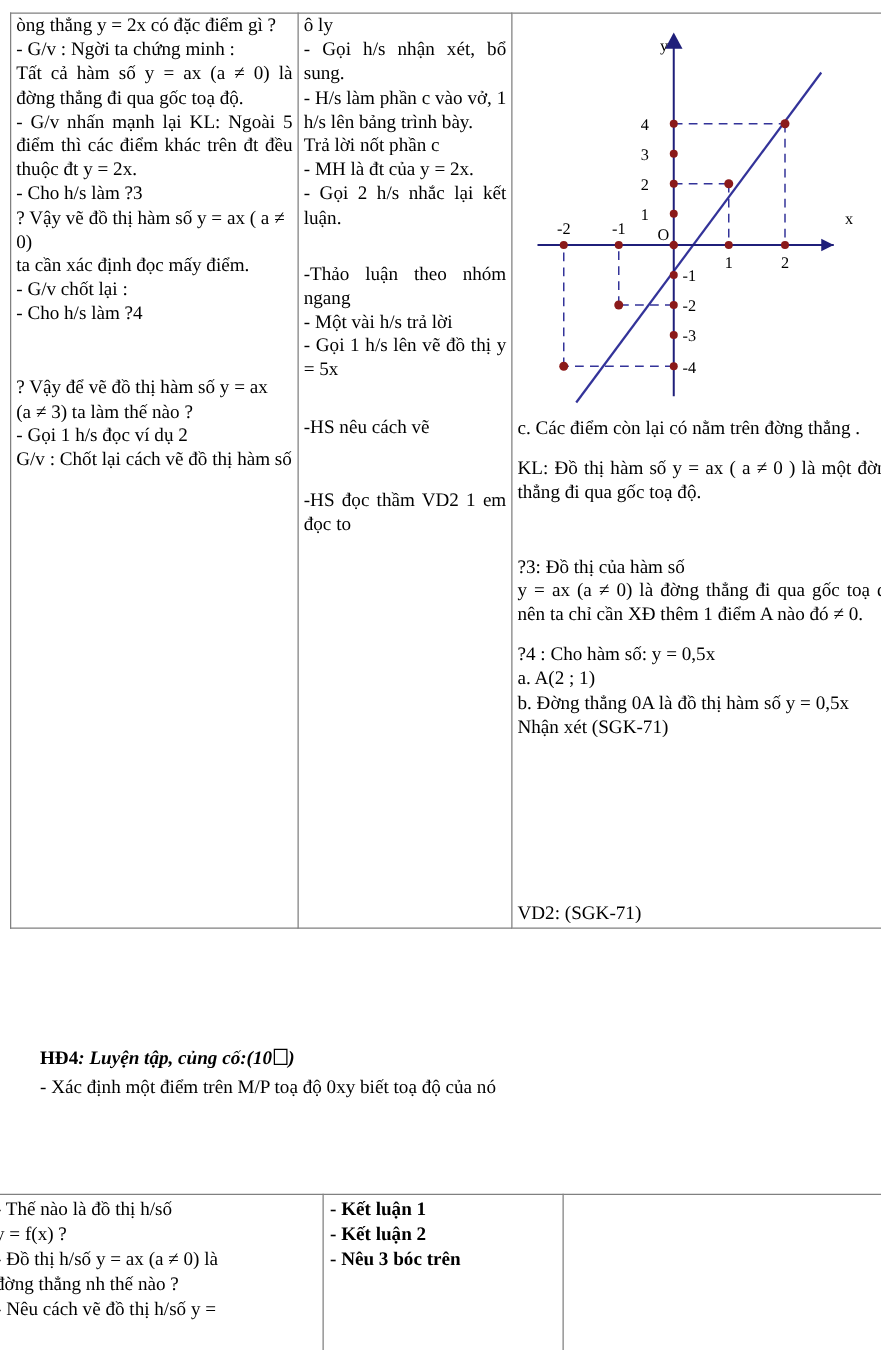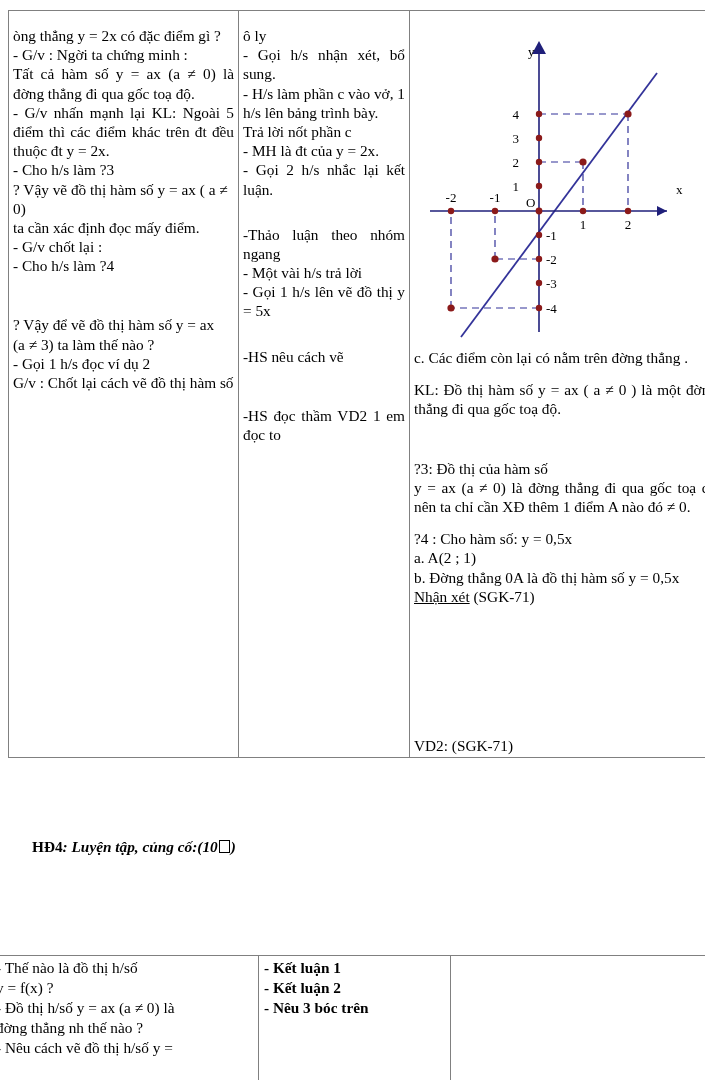--- a/index.html
+++ b/index.html
@@ -21,21 +21,21 @@
     position: absolute;
     left: 8px;
     top: 10px;
     width: 690px;
     border-collapse: collapse;
     table-layout: fixed;
   }
   .main-table td {
     border: 1px solid #808080;
     vertical-align: top;
-    padding: 15px 4px 2px 4px;
+    padding: 0 4px 2px 4px;
     font-size: 15.3px;
     line-height: 1.255;
   }
   .col-a { width: 221px; }
   .col-b { width: 162px; }
   .col-c { width: 303px; }
 
   .just { text-align: justify; text-justify: inter-word; }
   .para { margin: 0; }
   .para.just { text-align: justify; }
@@ -54,21 +54,21 @@
   .graph-wrap svg { display: block; }
 
   .gtxt {
     font-family: "Liberation Serif", "DejaVu Serif", serif;
     font-size: 13px;
     fill: #000000;
   }
 
   
   .c-block { font-size: 15.3px; line-height: 1.255; }
-  .underline { text-decoration: underline; }
+  .underline { }
 
   
   .mid-section {
     position: absolute;
     left: 8px;
     top: 836px;
     width: 690px;
     font-size: 15.3px;
     line-height: 1.5;
   }
@@ -226,20 +226,21 @@
         <div class="gap-md"></div>
         <p class="para">VD2: (SGK-71)</p>
       </div>
     </td>
   </tr>
 </tbody>
   </table>
 
 <div class="mid-section">
   <div class="line hd"><span class="lead">HĐ4</span><span>: Luyện tập, củng cố:(10</span><span class="boxglyph"></span><span>)</span></div>
+  <div class="line">- Xác định một điểm trên M/P toạ độ 0xy biết toạ độ của nó</div>
 </div>
 
 <table class="bottom-table">
   <tbody>
       <tr>
     <td class="bt-a">
       <p class="para nowrapline">- Thế nào là đồ thị h/số</p>
       <p class="para nowrapline">y = f(x) ?</p>
       <p class="para nowrapline">- Đồ thị h/số y = ax (a ≠ 0) là</p>
       <p class="para nowrapline">đờng thẳng nh thế nào ?</p>

